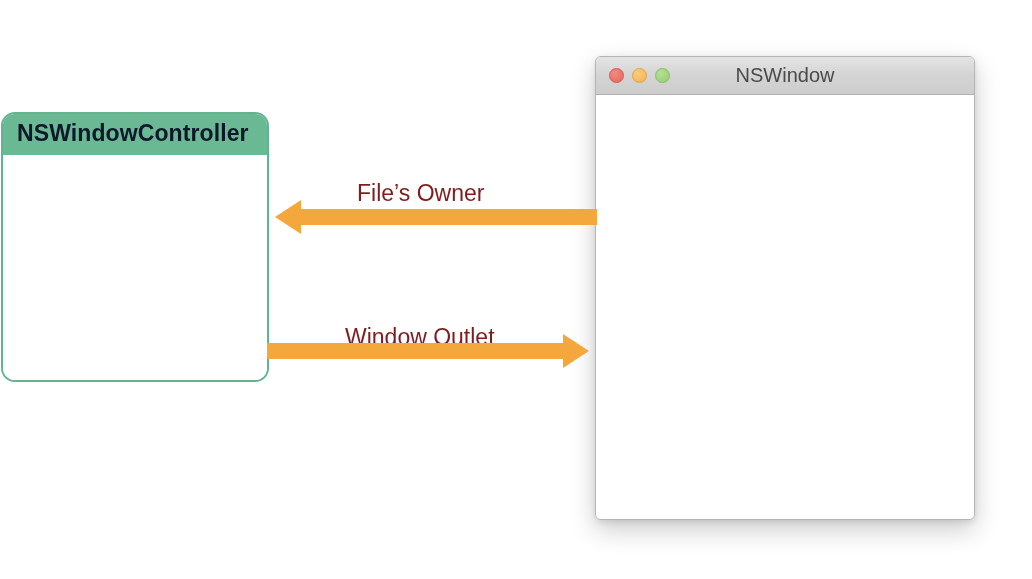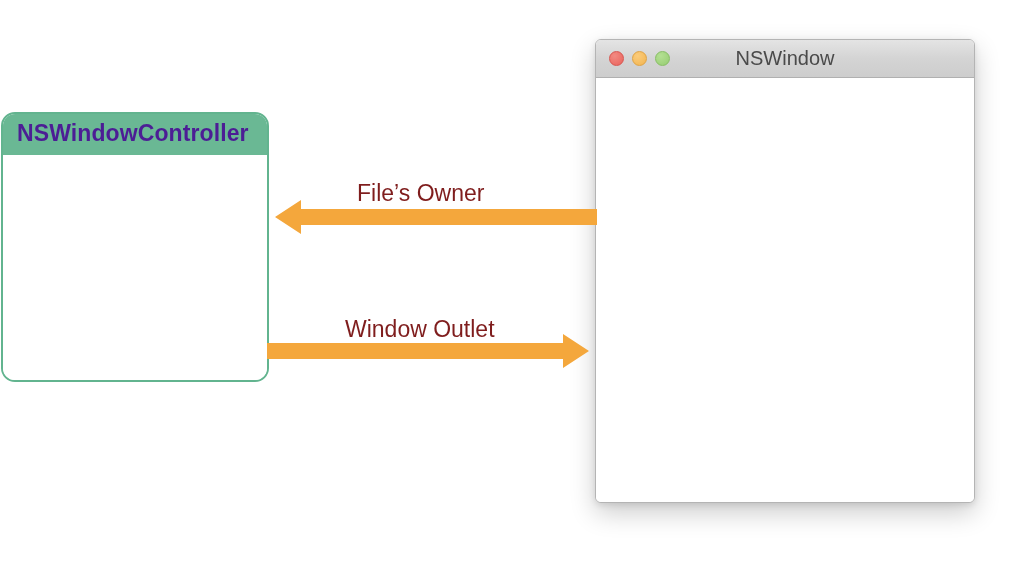--- a/index.html
+++ b/index.html
@@ -35,40 +35,40 @@
     top: -2px;
     width: 272px;
     height: 43px;
     background: #6ab894;
     border-top-left-radius: 14px;
     border-top-right-radius: 14px;
     display: flex;
     align-items: center;
   }
   #controller-header-label {
-    color: #4c1d95;
+    color: #0f172a;
     font-size: 23px;
     font-weight: bold;
     letter-spacing: 0.1px;
     padding-left: 16px;
   }
   #controller-body {
     position: absolute;
     left: 0;
     top: 43px;
     right: 0;
     bottom: 0;
     background: #ffffff;
   }
 
   
   #ns-window {
     position: absolute;
     left: 595px;
-    top: 39px;
+    top: 56px;
     width: 380px;
     height: 464px;
     box-sizing: border-box;
     border: 1px solid #b4b4b4;
     border-radius: 6px;
     background: #ffffff;
     box-shadow: 0 10px 26px rgba(0,0,0,0.20), 0 2px 6px rgba(0,0,0,0.10);
     overflow: hidden;
   }
   #ns-window-titlebar {
@@ -115,21 +115,21 @@
     position: absolute;
     font-size: 23px;
     color: #7f1d1d;
     white-space: nowrap;
   }
 
   #arrow-files-owner { left: 275px; top: 199px; width: 322px; height: 36px; }
   #arrow-window-outlet { left: 267px; top: 333px; width: 322px; height: 36px; }
 
   #arrow-files-owner-label { left: 357px; top: 180px; }
-  #arrow-window-outlet-label { left: 345px; top: 316px; text-align: center; }
+  #arrow-window-outlet-label { left: 345px; top: 324px; text-align: center; }
 </style>
 </head>
 <body>
 
 <div id="controller-box">
   <div id="controller-header">
     <span id="controller-header-label">NSWindowController</span>
   </div>
   <div id="controller-body"></div>
 </div>

